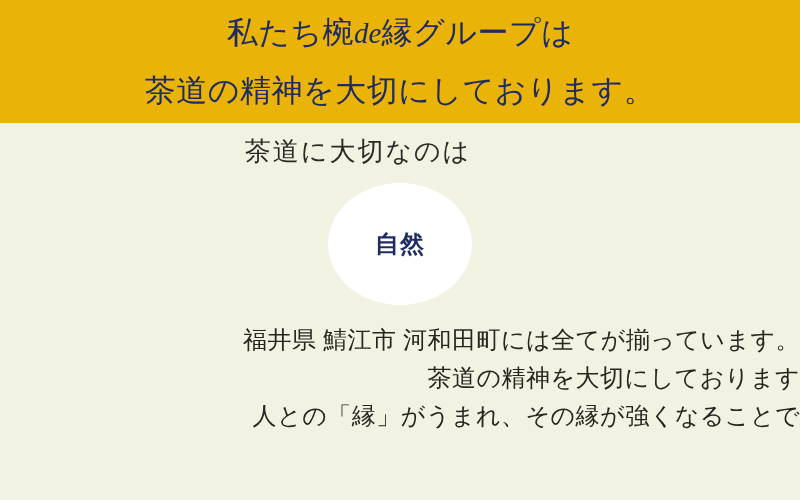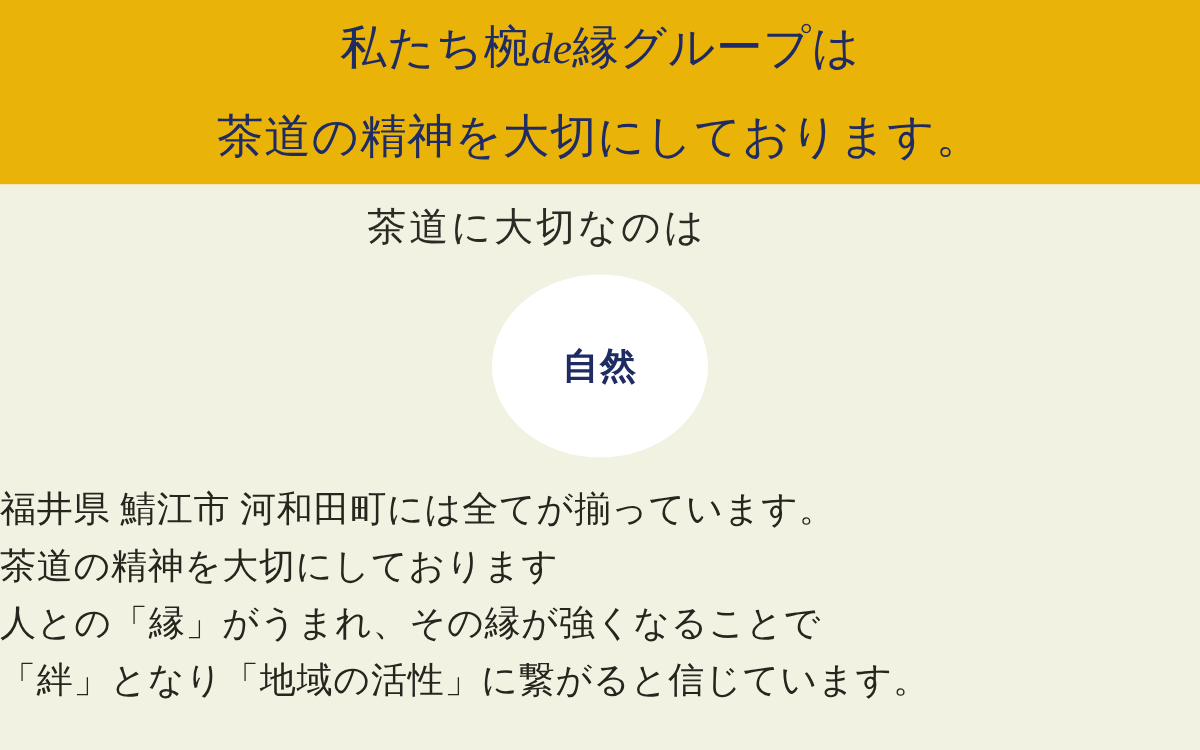--- a/index.html
+++ b/index.html
@@ -102,21 +102,21 @@
     letter-spacing: 1px;
     white-space: nowrap;
   }
 
   
   .body-copy {
     position: absolute;
     left: 0;
     top: 198px;
     width: 800px;
-    text-align: left;
+    text-align: right;
     color: #26261f;
   }
   .body-line {
     font-size: 24px;
     line-height: 38px;
     letter-spacing: 0.5px;
     white-space: nowrap;
   }
 </style>
 </head>
@@ -136,17 +136,16 @@
     <div class="circles">
       <div class="circle">
         <span class="circle-label">自然</span>
       </div>
     </div>
 
     <div class="body-copy">
       <div class="body-line">福井県 鯖江市 河和田町には全てが揃っています。</div>
       <div class="body-line">茶道の精神を大切にしております</div>
       <div class="body-line">人との「縁」がうまれ、その縁が強くなることで</div>
-      <div class="body-line">「絆」となり「地域の活性」に繋がると信じています。</div>
     </div>
 
   </div>
 </div>
 
 </body></html>

